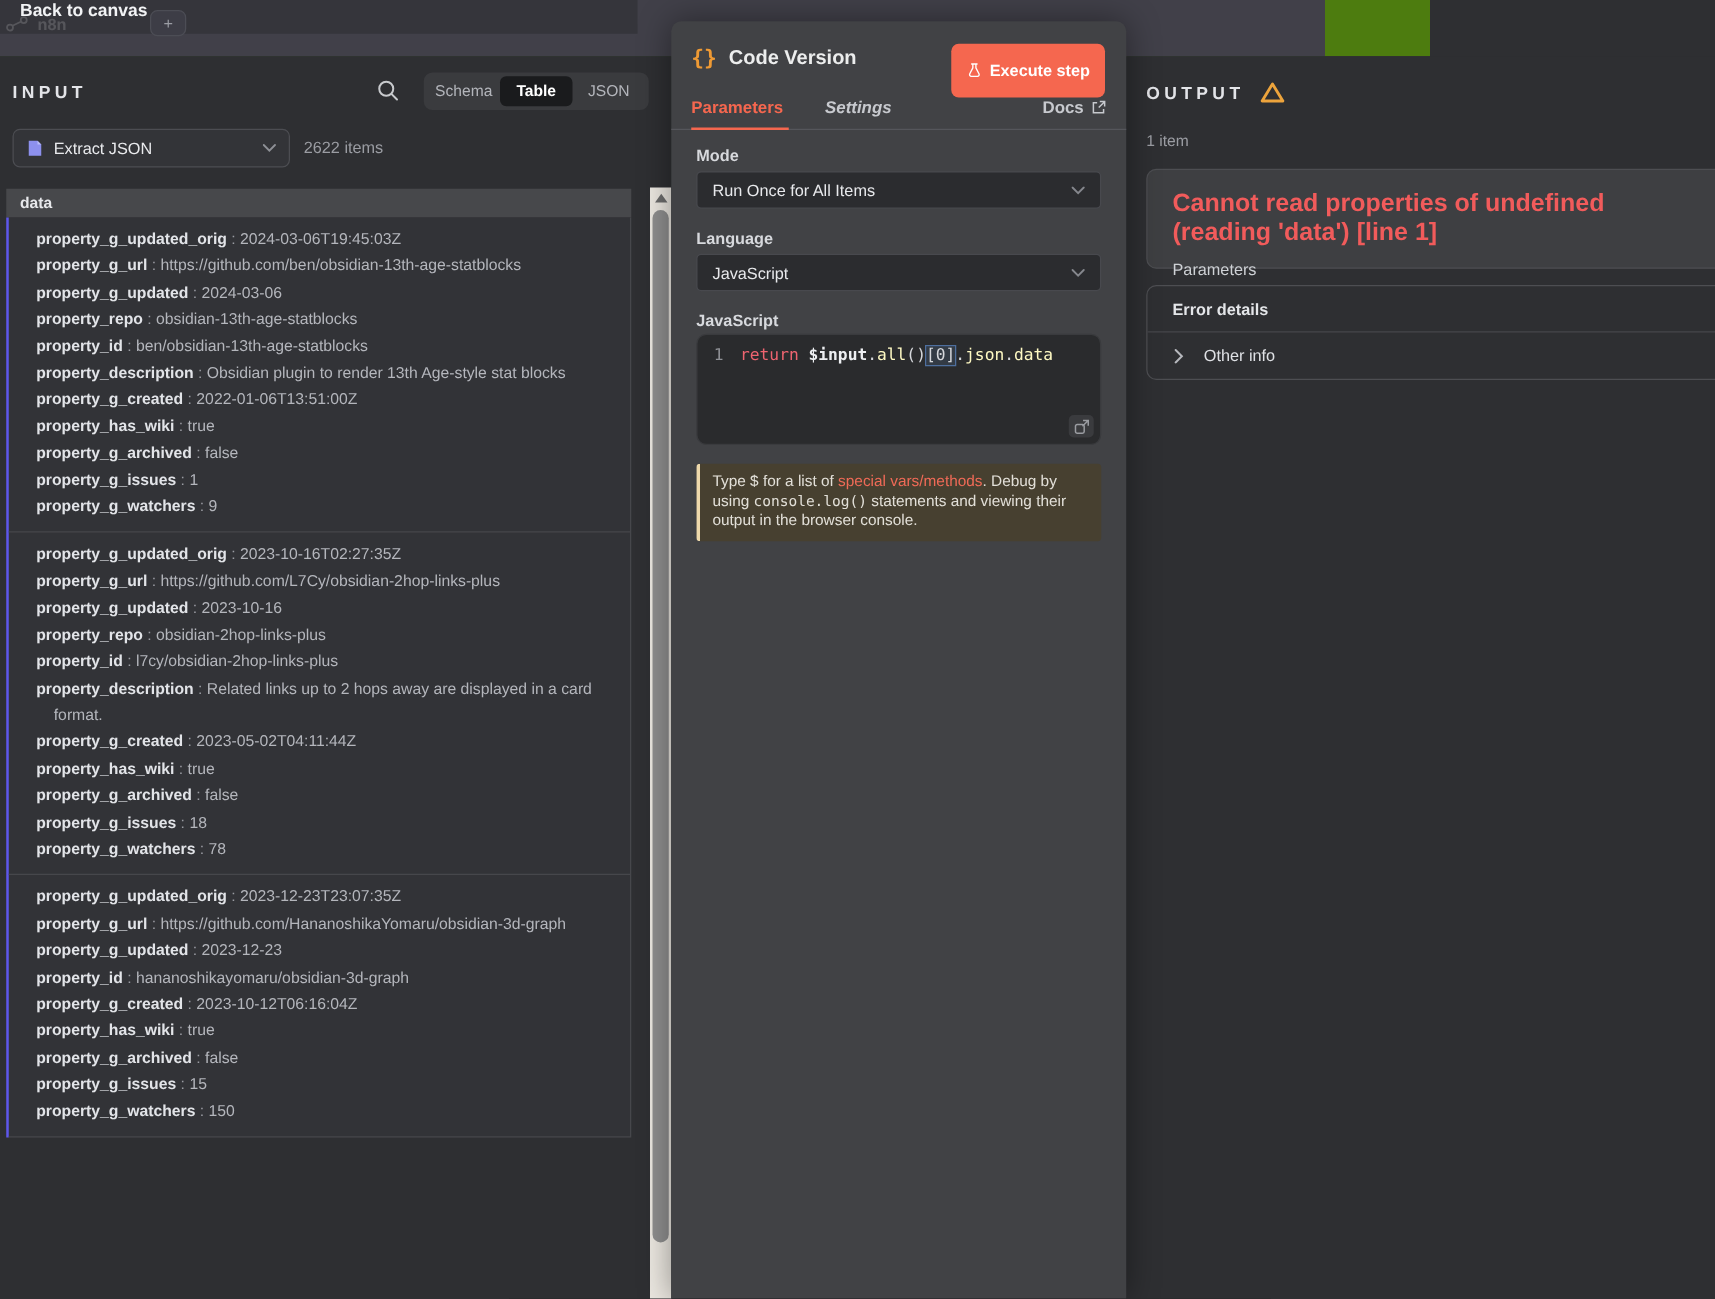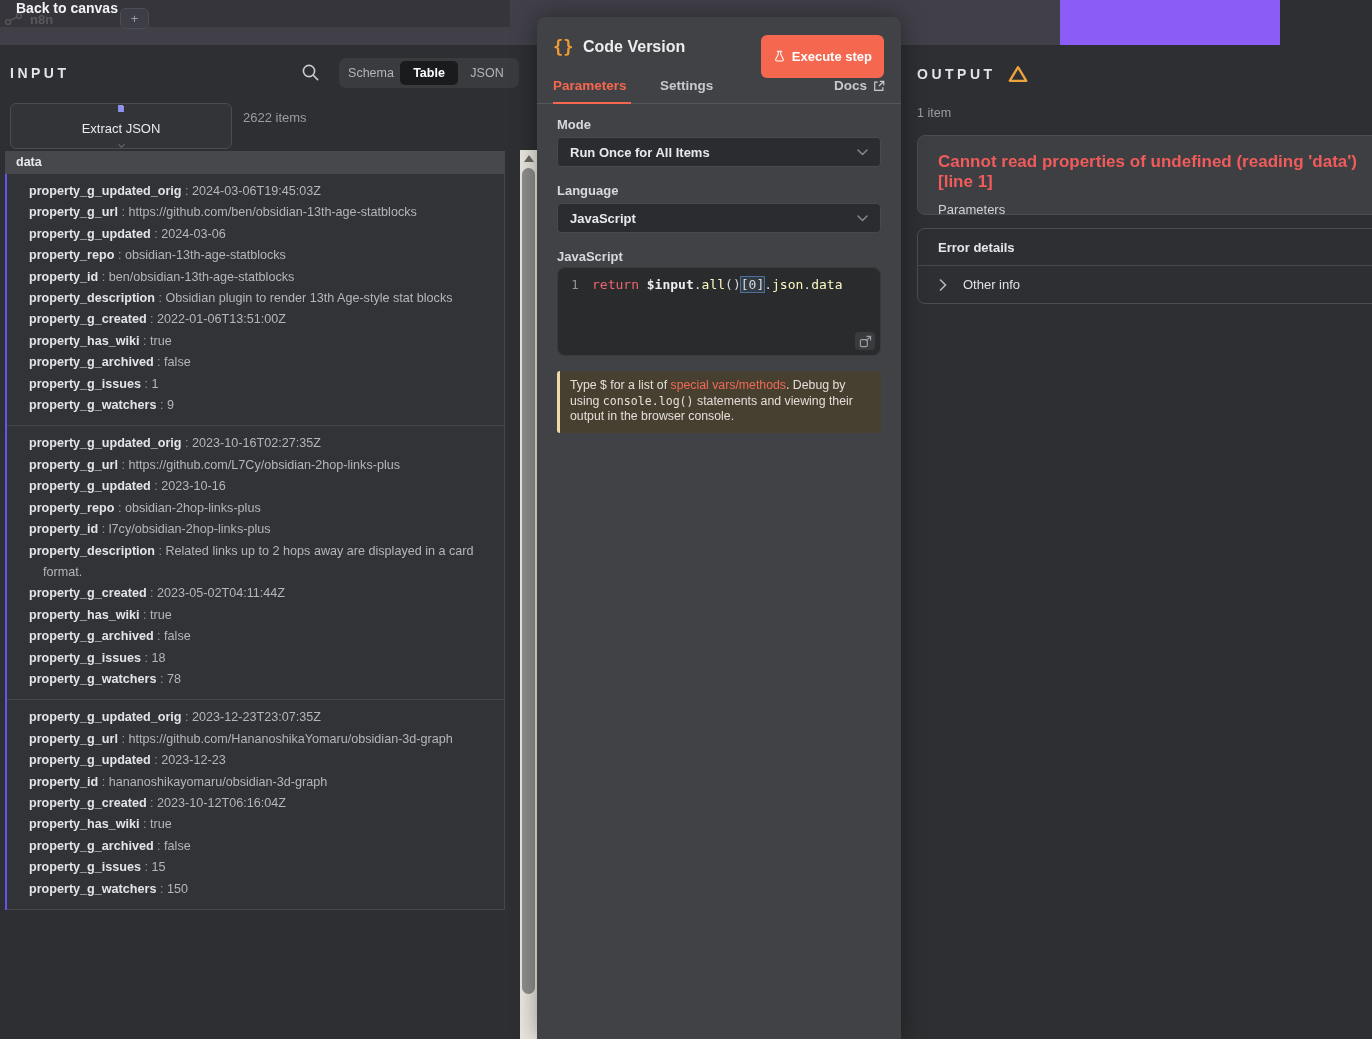--- a/index.html
+++ b/index.html
@@ -3,21 +3,21 @@
 <meta charset="utf-8">
 <style>
   * { margin:0; padding:0; box-sizing:border-box; }
   html,body { background:#222; }
   .viewport {
     position:relative; width:1372px; height:1039px; overflow:hidden;
     background:#2e2f32; font-family:"Liberation Sans", sans-serif;
     -webkit-font-smoothing:antialiased;
   }
   
-  .topbar { position:absolute; left:0; top:0; width:1280px; height:45px; background:#8b5cf6; }
+  .topbar { position:absolute; left:0; top:0; width:1144px; height:45px; background:#4d7c0f; }
   .topbar-light { position:absolute; left:0; top:0; width:1060px; height:45px; background:#414049; }
   .topbar-corner { position:absolute; left:0; top:0; width:510px; height:27px; background:#35353b; }
   .logo-row { position:absolute; left:4px; top:11px; display:flex; align-items:center; gap:6px; opacity:.16; }
   .logo-row span { color:#fff; font-size:13px; font-weight:bold; }
   .back-canvas { position:absolute; left:16px; top:0px; color:#f2f3f5; font-size:14px; font-weight:bold; cursor:pointer; }
   .new-tab { position:absolute; left:120px; top:8px; width:29px; height:21px; border:1px solid #4c4d55;
     border-radius:6px; color:#9b9da4; font-size:13px; display:flex; align-items:center; justify-content:center;
     background:#3d3d46; cursor:pointer; }
   
   .input-panel { position:absolute; left:0; top:45px; width:537px; bottom:0; background:#2e2f32; }
@@ -26,22 +26,22 @@
     border-radius:8px 8px 0 0; box-shadow:0 0 26px rgba(0,0,0,.4); }
   
   .panel-title { font-size:14px; font-weight:bold; letter-spacing:3.5px; color:#e3e4e8; }
   .input-title { position:absolute; left:10px; top:20px; }
   .search-btn { position:absolute; left:301px; top:18px; width:20px; height:20px; cursor:pointer; }
   .view-toggle { position:absolute; left:339px; top:13px; width:180px; height:30px; background:#3a3b3e;
     border-radius:7px; display:flex; align-items:center; padding:3px; }
   .view-tab { flex:1; height:24px; display:flex; align-items:center; justify-content:center;
     font-size:12.5px; color:#b3b5bb; border-radius:5px; cursor:pointer; }
   .view-tab.active { background:#1a1b1d; color:#fff; font-weight:bold; }
-  .source-select { position:absolute; left:10px; top:58px; width:222px; height:46px; border:1px solid #4c4d52;
-    border-radius:6px; display:flex; align-items:center; padding:0 10px; gap:8px; cursor:pointer; background:#333438;flex-direction:column; }
+  .source-select { position:absolute; left:10px; top:58px; width:222px; height:31px; border:1px solid #4c4d52;
+    border-radius:6px; display:flex; align-items:center; padding:0 10px; gap:8px; cursor:pointer; background:#333438; }
   .source-select .lbl { font-size:13px; color:#e9eaed; flex:1; }
   .items-count { position:absolute; left:243px; top:65px; font-size:13px; color:#9b9da3; }
   
   .data-table { position:absolute; left:5px; top:106px; width:500px; }
   .dt-header { height:23px; background:#47484b; line-height:23px; padding-left:11px;
     font-size:12.5px; font-weight:bold; color:#e7e8eb; }
   .dt-body { border-left:2px solid #5e57ea; border-right:1px solid #46474b; background:#323337; }
   .record { padding:7px 10px 9px 10px; border-bottom:1px solid #46474b; }
   .kv { font-size:12.6px; line-height:21.4px; color:#b4b6bc; padding-left:26px; text-indent:-14px;
     overflow-wrap:anywhere; }
@@ -56,27 +56,27 @@
   .node-icon { position:absolute; left:16px; top:20px; font-size:17px; font-weight:bold; color:#ef9a34;
     font-family:"DejaVu Sans Mono", monospace; }
   .node-title { position:absolute; left:46px; top:21px; font-size:16px; font-weight:bold; color:#eceded; }
   .execute-btn { position:absolute; right:17px; top:18px; height:43px; background:#f5674f; border:none;
     border-radius:6px; color:#fff; font-size:13px; font-weight:bold; display:flex; align-items:center;
     gap:6px; padding:0 12px; cursor:pointer; font-family:"Liberation Sans", sans-serif; }
   .tabs-divider { position:absolute; left:0; right:0; top:86px; height:1px; background:#55565b; }
   .tab { position:absolute; top:61px; font-size:13.5px; color:#c7c9ce; cursor:pointer; }
   .tab-parameters { left:16px; color:#f5674f; font-weight:bold; }
   .tab-underline { position:absolute; left:16px; top:85px; width:78px; height:2px; background:#f5674f; }
-  .tab-settings { left:123px; font-weight:bold; }
+  .tab-settings { left:123px; font-weight:bold;font-style:italic; }
   .docs-link { position:absolute; right:16px; top:61px; font-size:13.5px; font-weight:bold; color:#c7c9ce;
     cursor:pointer; display:flex; align-items:center; gap:6px;padding-left:32px; }
   .field-label { position:absolute; left:20px; font-size:13px; font-weight:bold; color:#d7d9dd; }
   .select { position:absolute; left:20px; width:324px; height:30px; background:#2b2c2f; border:1px solid #48494e;
     border-radius:4px; display:flex; align-items:center; padding:0 12px; cursor:pointer; }
-  .select .val { font-size:13px; font-weight:bold; color:#e8e9ec; flex:1; }
+  .select .val { font-size:13px; font-weight:normal; color:#e8e9ec; flex:1; }
   
   .code-editor { position:absolute; left:20px; top:250px; width:324px; height:89px; background:#2a2b2d;
     border-radius:8px; border:1px solid #3a3b3e; }
   .code-row { display:flex; padding-top:9px; font-family:"DejaVu Sans Mono", monospace; font-size:13px; }
   .gutter { width:34px; text-align:center; color:#8f9196; }
   .code-line { color:#d5d7db; }
   .tok-keyword { color:#ee6470; }
   .tok-plain { color:#d5d7db; }
   .tok-var { color:#edeff2; font-weight:bold; }
   .tok-fn { color:#fef9c3; }
@@ -87,21 +87,21 @@
   .hint-box { position:absolute; left:20px; top:354px; width:324px; background:#474030;
     border-left:3px solid #eed9ab; border-radius:3px; padding:7px 10px 8px 10px;
     font-size:12.3px; line-height:15.5px; color:#e2dfd8; }
   .hint-link { color:#f06a57; text-decoration:none; cursor:pointer; }
   .hint-code { font-family:"DejaVu Sans Mono", monospace; font-size:11.6px; }
   
   .output-header { position:absolute; left:16px; top:20px; display:flex; align-items:center; gap:12px; }
   .out-count { position:absolute; left:16px; top:61px; font-size:12.5px; color:#9b9da3; }
   .error-card { position:absolute; left:16px; top:90px; width:470px; height:80px; background:#3e3f42;
     border:1px solid #4d4e52; border-radius:8px; padding:16px 20px; }
-  .error-msg { font-size:17px; font-weight:bold; color:#f15b5b; }
+  .error-msg { font-size:20px; font-weight:bold; color:#f15b5b; }
   .error-type { margin-top:10px; font-size:13px; color:#ced1d5; }
   .details-card { position:absolute; left:16px; top:183px; width:470px; border:1px solid #4d4e52;
     border-radius:8px; }
   .details-head { height:37px; display:flex; align-items:center; padding:0 20px;
     font-size:13px; font-weight:bold; color:#e4e6e9; border-bottom:1px solid #46474b; }
   .details-row { height:37px; display:flex; align-items:center; padding:0 21px; gap:16px;
     font-size:13px; color:#dfe1e5; cursor:pointer; }
   svg { display:block; }
 </style>
 </head>

